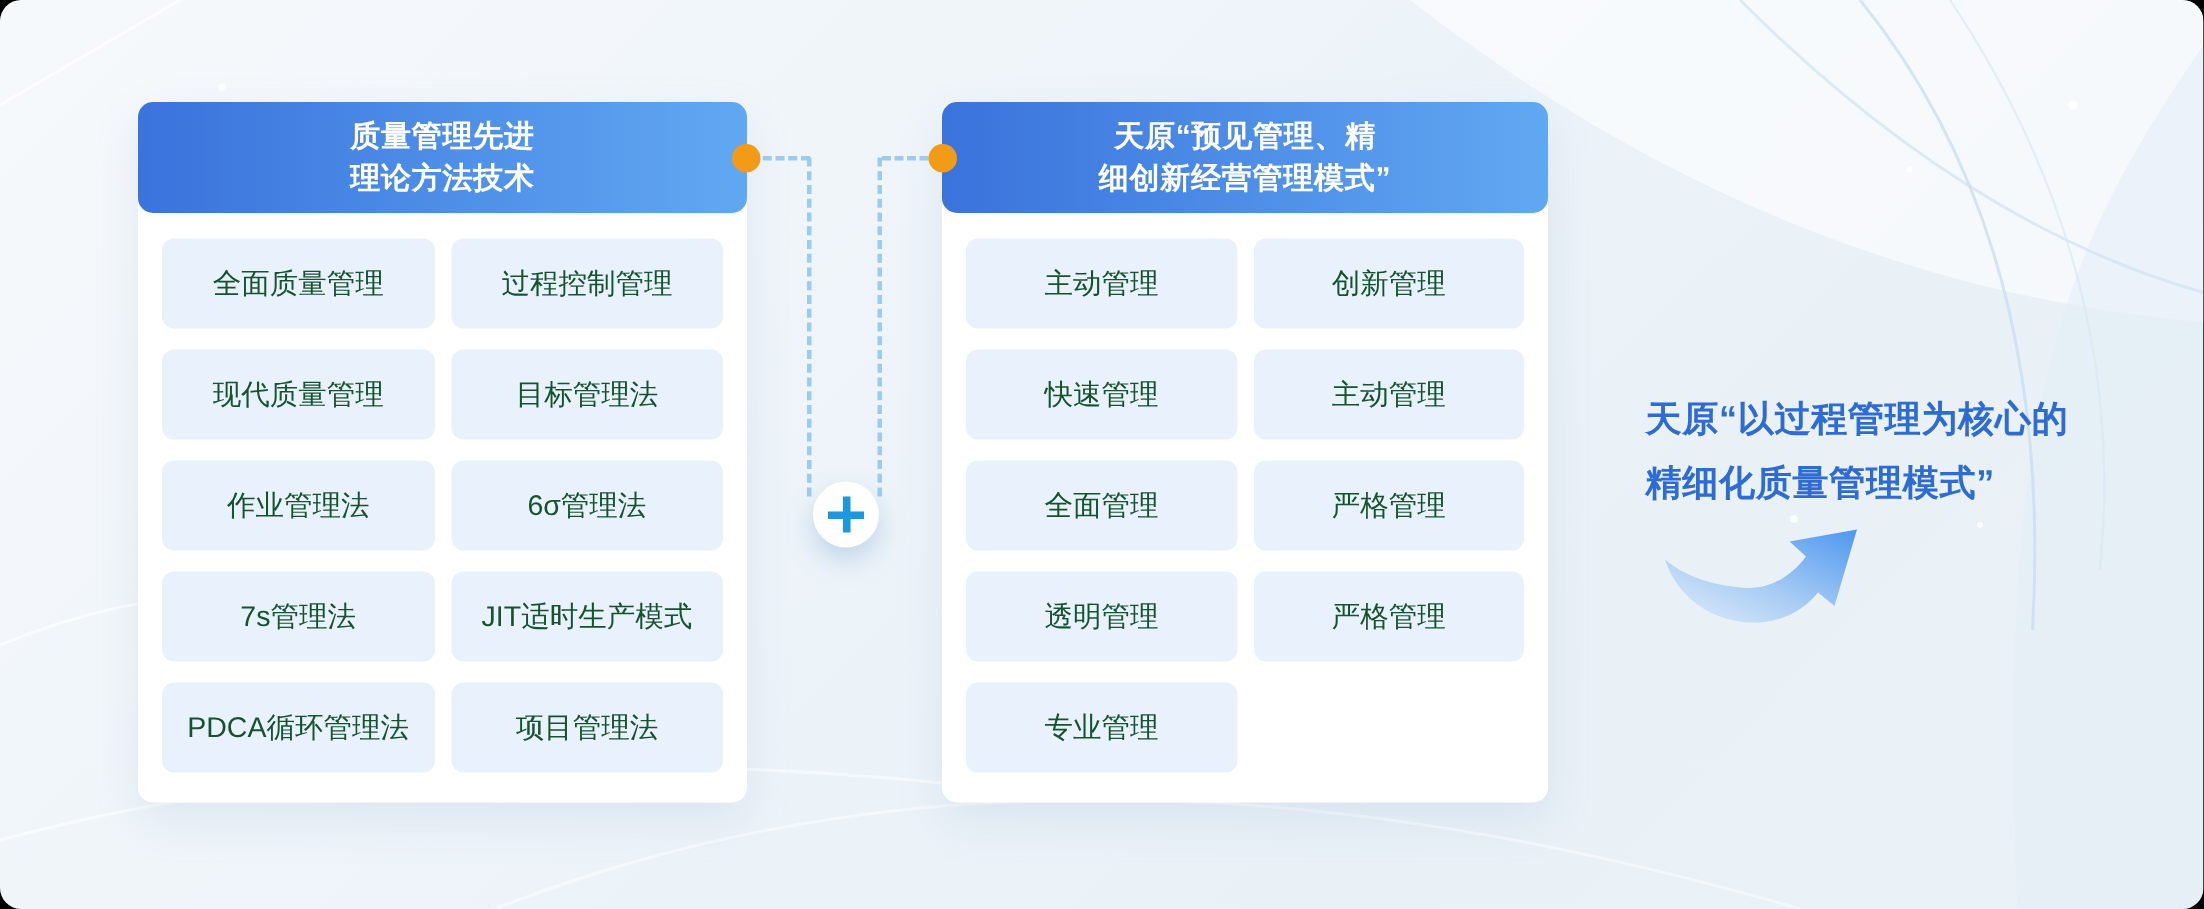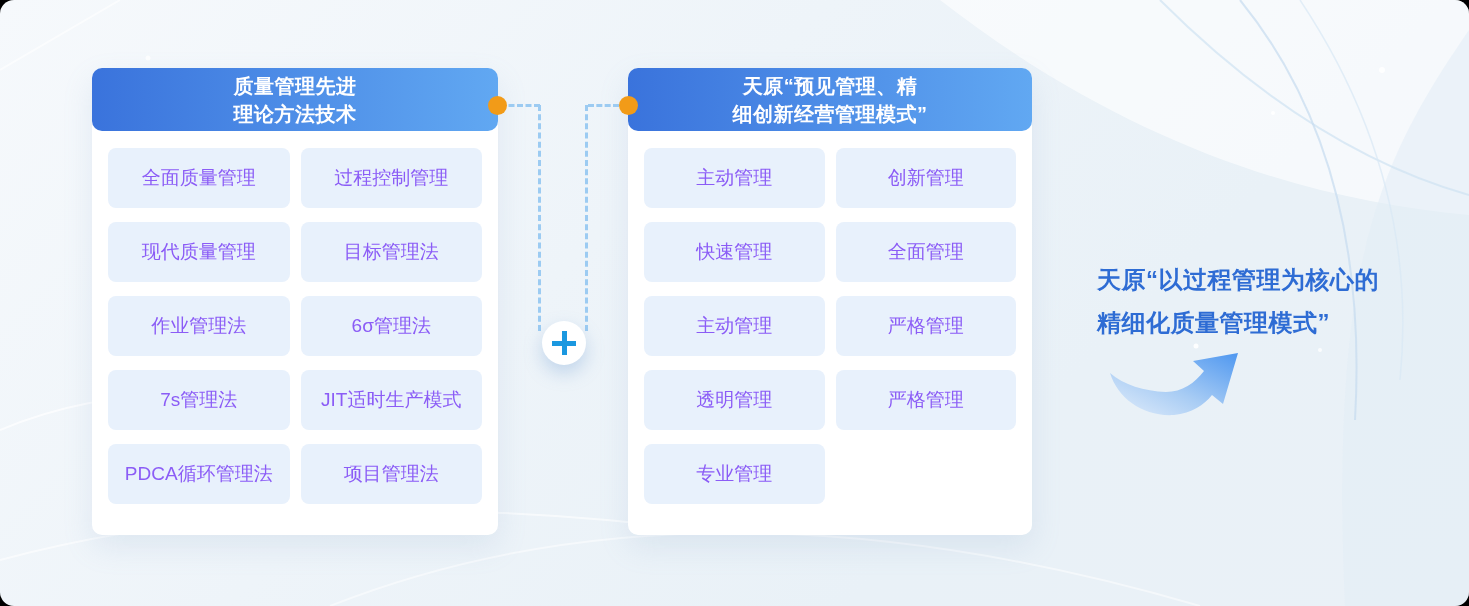--- a/index.html
+++ b/index.html
@@ -10,34 +10,34 @@
     background:linear-gradient(135deg,#f6f9fc 0%,#eef4f9 40%,#e9f1f7 70%,#eaf1f7 100%);
   }
   .bg-decor{position:absolute;inset:0;pointer-events:none;}
   .panel{
     position:absolute;top:68px;height:467px;background:#ffffff;
     border-radius:10px;box-shadow:0 12px 30px rgba(130,160,200,0.16);
   }
   .panel-left{left:92px;width:406px;}
   .panel-right{left:628px;width:404px;}
   .panel-header{
-    height:63px;border-radius:10px;
+    height:74px;border-radius:10px;
     background:linear-gradient(90deg,#3a73dc 0%,#61a8f2 100%);
     color:#ffffff;font-weight:bold;font-size:20px;line-height:28px;
     display:flex;flex-direction:column;justify-content:center;align-items:center;
     letter-spacing:0.5px;
   }
   .cells{
     padding:17px 16px 0 16px;
     display:grid;grid-template-columns:1fr 1fr;gap:14px 11px;
   }
   .cell{
     height:60px;background:#e8f1fc;border-radius:8px;
     display:flex;align-items:center;justify-content:center;
-    font-size:19px;color:#8b5cf6;text-align:center;
+    font-size:19px;color:#14532d;text-align:center;
   }
   .dot{
     position:absolute;width:19px;height:19px;border-radius:50%;
     background:#f29b18;top:96px;z-index:3;
   }
   .dot-left{left:488px;}
   .dot-right{left:619px;}
   .dash-h{position:absolute;top:104px;border-top:3px dashed #9ccbf2;z-index:2;}
   .dash-h-left{left:500px;width:40px;}
   .dash-h-right{left:588px;width:31px;}
@@ -102,22 +102,22 @@
 
   <div class="panel panel-right">
     <div class="panel-header">
       <span>天原“预见管理、精</span>
       <span>细创新经营管理模式”</span>
     </div>
     <div class="cells">
       <div class="cell">主动管理</div>
       <div class="cell">创新管理</div>
       <div class="cell">快速管理</div>
+      <div class="cell">主动管理</div>
       <div class="cell">全面管理</div>
-      <div class="cell">主动管理</div>
       <div class="cell">严格管理</div>
       <div class="cell">透明管理</div>
       <div class="cell">严格管理</div>
       <div class="cell">专业管理</div>
     </div>
   </div>
 
   <div class="dot dot-left"></div>
   <div class="dot dot-right"></div>
   <div class="dash-h dash-h-left"></div>

